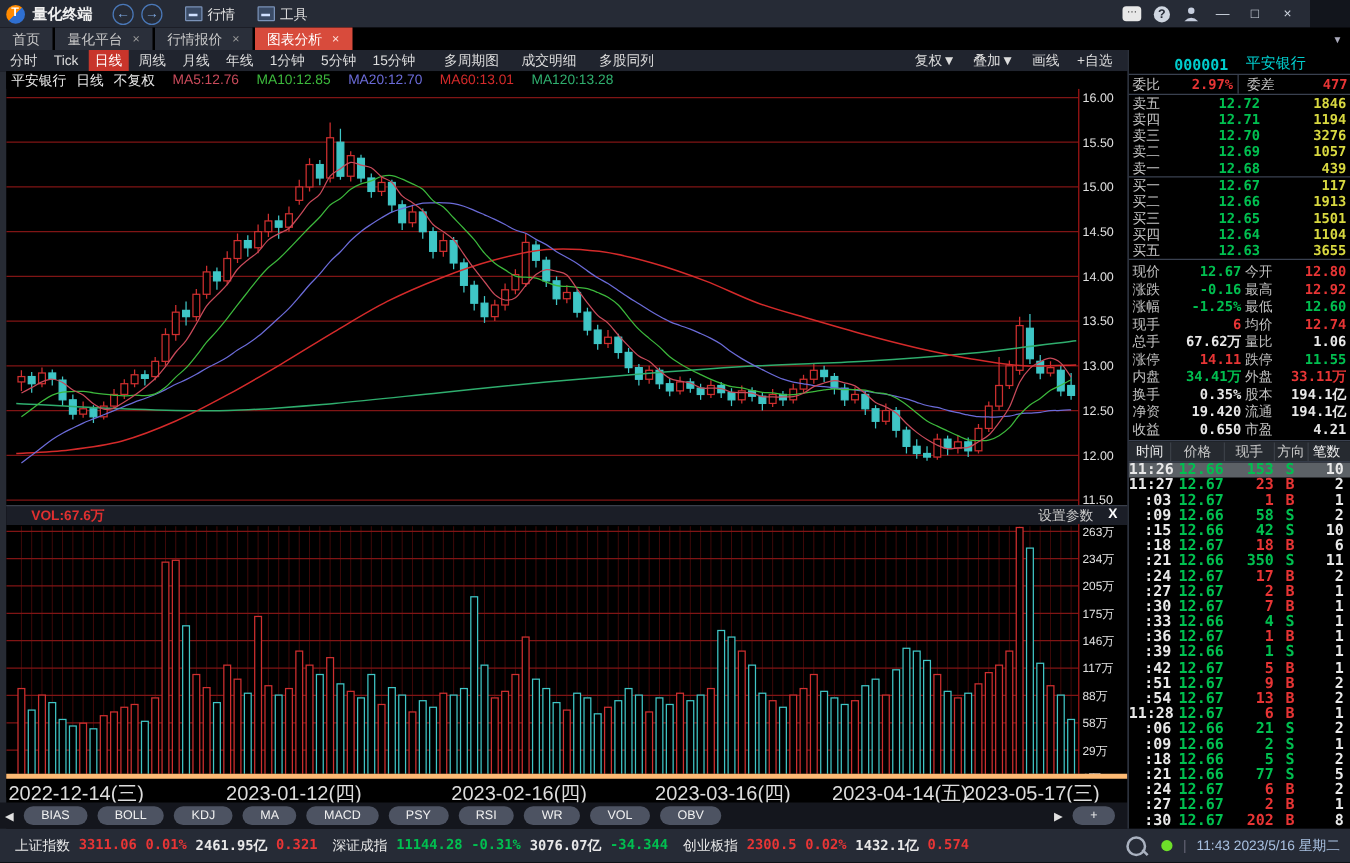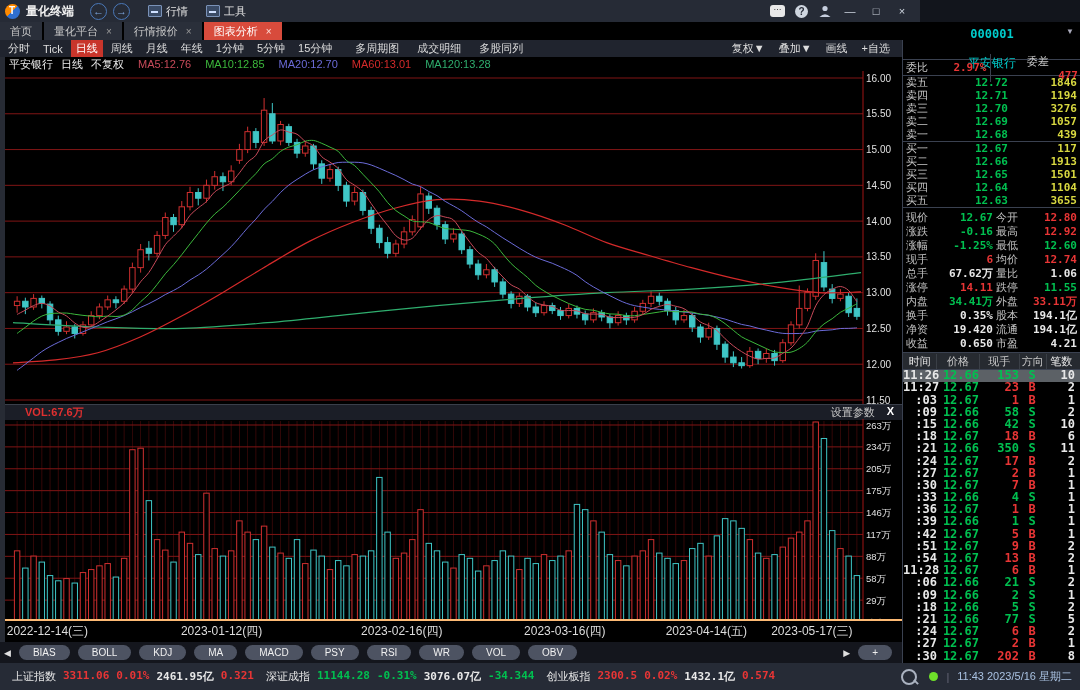--- a/index.html
+++ b/index.html
@@ -1,18 +1,18 @@
 <!DOCTYPE html>
 <html><head>
 <meta charset="utf-8">
 <style>
   html,body{margin:0;padding:0;background:#0e1016;font-family:"Liberation Sans",sans-serif;}
   #app{position:relative;width:1080px;height:690px;background:#12151c;overflow:hidden;color:#d8d8d8;font-size:11px;}
   
-  #titlebar{position:absolute;left:0;top:0;width:920px;height:22px;background:#262b36;display:flex;align-items:center;}
+  #titlebar{position:absolute;left:0;top:0;width:1048px;height:22px;background:#262b36;display:flex;align-items:center;}
   .logo{width:15px;height:15px;margin-left:5px;border-radius:50%;background:linear-gradient(135deg,#ff8a00 50%,#2f6fd0 50%);position:relative;}
   .logo:after{content:"T";position:absolute;left:4px;top:1px;color:#fff;font-size:10px;font-weight:bold;}
   .app-title{font-weight:bold;color:#f0f0f0;margin:0 10px 0 6px;font-size:12px;}
   .navbtn{width:15px;height:15px;border:1px solid #4a78b8;border-radius:50%;color:#7fa8e0;font-size:11px;line-height:14px;text-align:center;margin-left:6px;cursor:default;}
   .menuitem{display:flex;align-items:center;margin-left:18px;color:#e0e0e0;gap:4px;}
   .menu-ico{width:12px;height:10px;background:#3a4b66;border:1px solid #7a92b8;border-radius:1px;position:relative;}
   .menu-ico:after{content:"";position:absolute;left:2px;top:5px;width:7px;height:2px;background:#cfe0ff;}
   #win-icons{margin-left:auto;display:flex;align-items:center;gap:10px;padding-right:10px;color:#cfd6e0;}
   .wicon{width:16px;text-align:center;font-size:11px;}
   .chat-ico{width:15px;height:12px;background:#e8e8e8;border-radius:3px;color:#333;font-size:8px;line-height:10px;text-align:center;}
@@ -34,35 +34,35 @@
   #chartcol{position:absolute;left:0;top:57px;width:902px;height:606px;background:#000;}
   #leftstrip{position:absolute;left:0;top:57px;width:5px;height:606px;background:#272b34;}
   #chart-header{position:absolute;left:5px;top:57px;width:897px;height:14px;background:#000;display:flex;gap:14px;align-items:center;padding-left:4px;font-size:11px;}
   #chart-header .inst{color:#e8e8e8;display:flex;gap:8px;}
   #main-chart{position:absolute;left:5px;top:71px;width:897px;height:333px;}
   #vol-header{position:absolute;left:5px;top:404px;width:897px;height:15px;background:#1b1e27;border-top:1px solid #3a3f4a;display:flex;align-items:center;font-size:11px;}
   #vol-label{color:#e03030;margin-left:20px;font-weight:bold;}
   #vol-right{margin-left:auto;display:flex;gap:12px;padding-right:8px;color:#c8c8c8;}
   #vol-close{color:#fff;font-weight:bold;}
   #vol-chart{position:absolute;left:5px;top:419px;width:897px;height:208px;}
-  #date-axis{position:absolute;left:5px;top:619px;width:897px;height:15px;background:#000;border-top:2px solid #fdba74;font-size:12px;color:#ddd;}
+  #date-axis{position:absolute;left:5px;top:619px;width:897px;height:15px;background:#000;border-top:4px solid #fdba74;font-size:16px;color:#ddd;}
   #date-axis span{position:absolute;top:2px;white-space:nowrap;}
   #indbar{position:absolute;left:0;top:642px;width:902px;height:21px;background:#14161d;display:flex;align-items:center;gap:8px;padding-left:4px;}
   .pill{background:#4d5362;color:#f0f0f0;border-radius:9px;padding:2px 14px;font-size:10px;}
   .arrow{color:#e0e0e0;font-size:9px;}
   #ind-right{margin-left:auto;display:flex;align-items:center;gap:8px;padding-right:14px;}
   
   #rightpanel{position:absolute;left:902px;top:40px;width:178px;height:623px;background:#000;border-left:1px solid #3a4150;display:flex;flex-direction:column;font-size:11px;}
-  #stock-header{height:19px;display:flex;justify-content:center;gap:14px;align-items:center;color:#00cccc;font-size:12px;border-bottom:1px solid #3a4150;flex-direction:column;}
+  #stock-header{height:19px;display:flex;justify-content:center;gap:14px;align-items:flex-end;color:#00cccc;font-size:12px;border-bottom:1px solid #3a4150;}
   .mono{font-family:"DejaVu Sans Mono",monospace;font-weight:bold;}
   #weibi-row{display:flex;height:15px;align-items:center;border-bottom:1px solid #3a4150;}
   #weibi-row .lbl{color:#c8c8c8;padding-left:3px;}
   #weibi-row .val{margin-left:auto;}
   #weibi-row .half{flex:1;display:flex;align-items:center;padding-right:3px;}
-  #weibi-row .half+.half{border-left:1px solid #3a4150;padding-left:4px;flex-direction:column;}
+  #weibi-row .half+.half{border-left:1px solid #3a4150;padding-left:4px;}
   .book-row{display:flex;height:13px;align-items:center;}
   .book-row .lbl{width:30px;color:#c8c8c8;padding-left:3px;}
   .book-row .price{width:72px;text-align:right;}
   .book-row .vol{flex:1;text-align:right;padding-right:4px;color:#d8d840;}
   #asks{border-bottom:1px solid #3a4150;}
   #bids{border-bottom:1px solid #3a4150;}
   .stat-row{display:flex;height:14px;align-items:center;}
   .stat-row .sl{width:27px;color:#c0c0c0;padding-left:3px;}
   .stat-row .sv{width:60px;text-align:right;}
   .stat-row .sv2{flex:1;text-align:right;padding-right:4px;}

